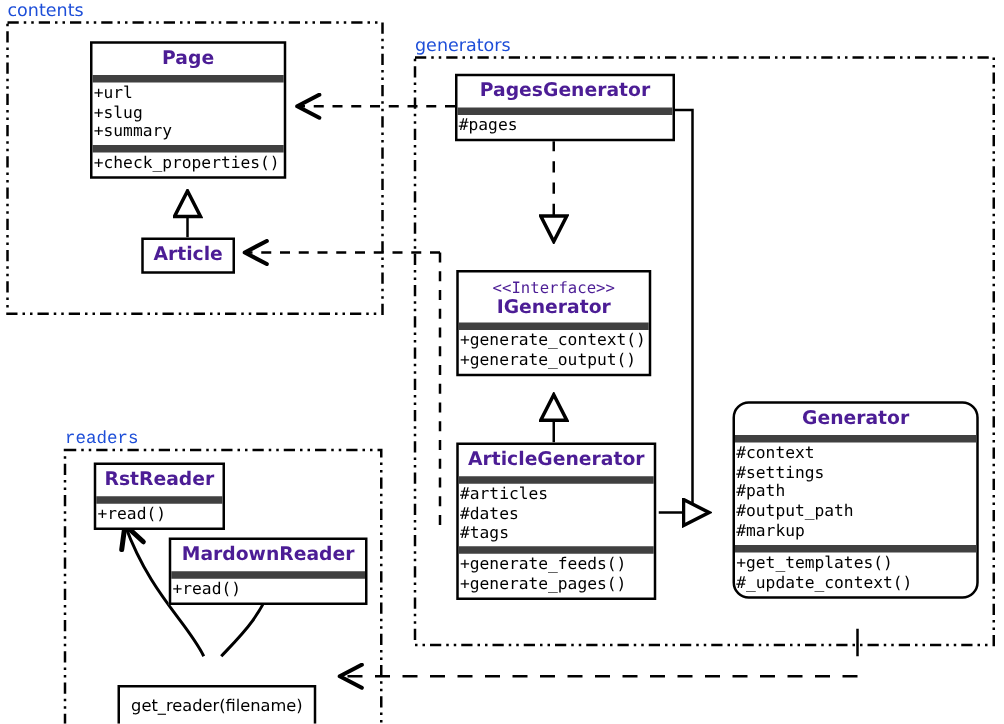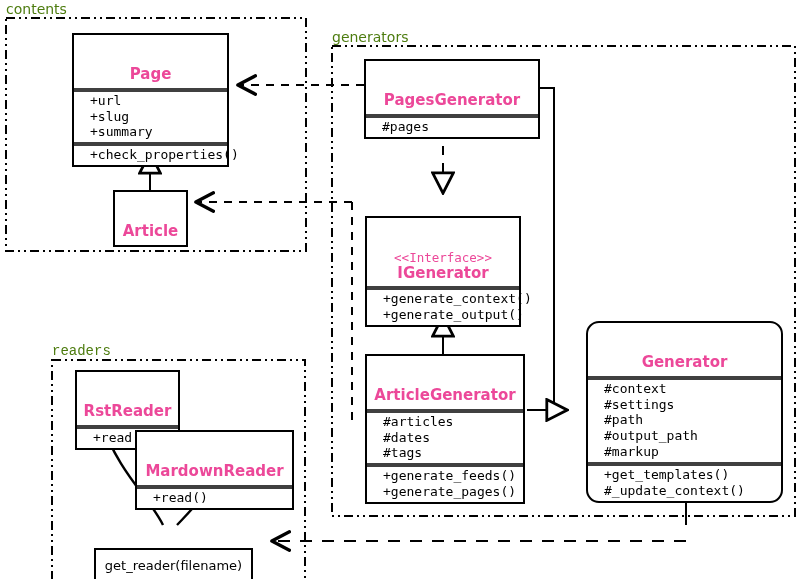--- a/index.html
+++ b/index.html
@@ -23,54 +23,53 @@
     width: 803px;
     height: 579px;
     pointer-events: none;
   }
 
   
   .pkg-label {
     position: absolute;
     font-family: "DejaVu Sans", sans-serif;
     font-size: 14px;
-    color: #4d7c0f;
+    color: #1d4ed8;
     white-space: nowrap;
     line-height: 1;
   }
 
   
   .uml-class {
     position: absolute;
     box-sizing: border-box;
     border: 2px solid #000000;
     background: #ffffff;
     z-index: 5;
   }
   .uml-title {
     font-family: "DejaVu Sans", sans-serif;
     font-weight: bold;
     font-size: 15px;
     text-align: center;
-    color: #ec4899;
+    color: #4c1d95;
     padding: 4px 6px 5px 6px;
     line-height: 1.05;
     white-space: nowrap;
-    margin-top: 28px;
   }
   .uml-stereotype {
     display: block;
     font-family: "DejaVu Sans Mono", monospace;
     font-weight: normal;
     font-size: 12.5px;
     line-height: 1.25;
   }
   .uml-compartment {
-    border-top: 4px solid #404040;
-    padding: 1px 3px 2px 16px;
+    border-top: 6px solid #404040;
+    padding: 1px 3px 2px 1px;
   }
   .uml-member {
     font-family: "DejaVu Sans Mono", monospace;
     font-size: 13px;
     color: #000000;
     line-height: 1.22;
     white-space: nowrap;
     text-align: left;
   }
   

